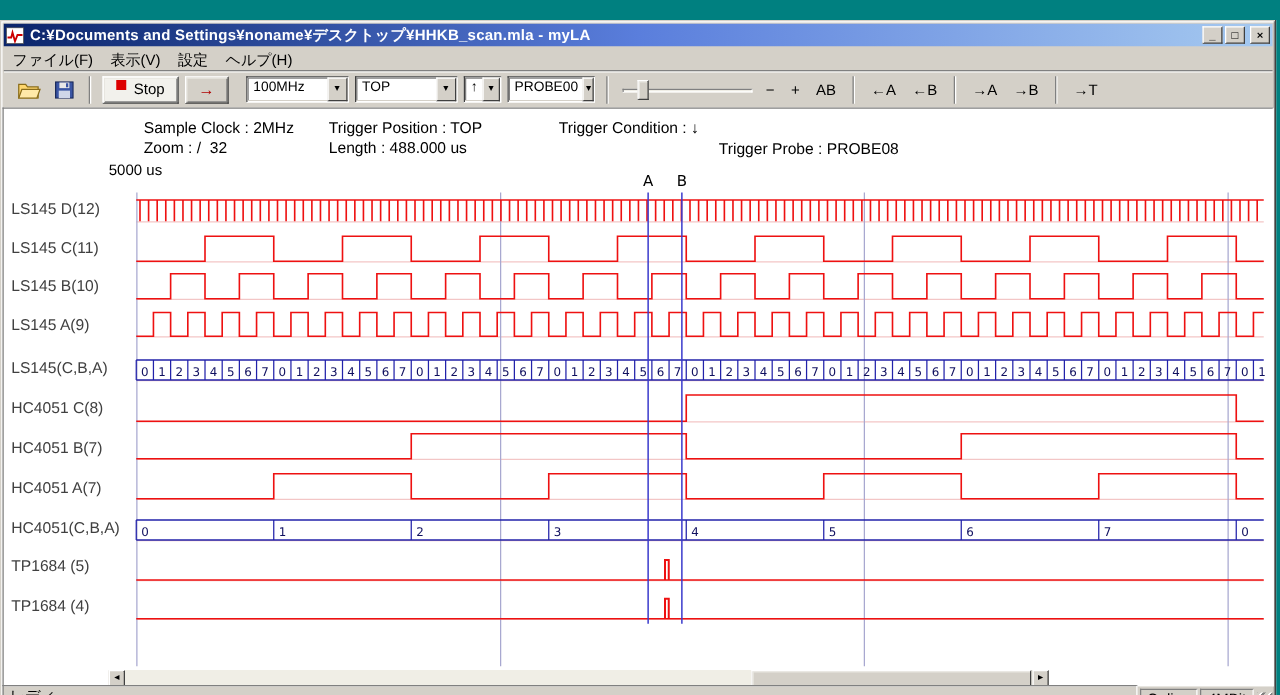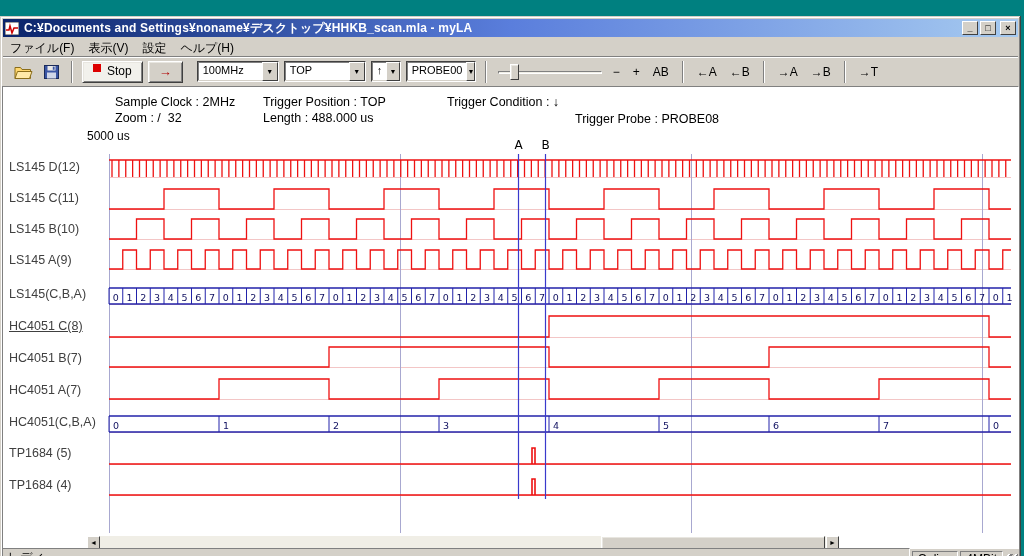--- a/index.html
+++ b/index.html
@@ -489,21 +489,21 @@
         <text x="517.5" y="132" text-anchor="middle" font-size="12" fill="#000">A</text>
         <line x1="544.5" y1="137" x2="544.5" y2="482" stroke="#3a3acc" stroke-width="1.2"></line>
         <text x="544.5" y="132" text-anchor="middle" font-size="12" fill="#000">B</text>
       </svg>
     <div id="label-col">
         <div class="ch-label" style="top: 73px;">LS145 D(12)</div>
         <div class="ch-label" style="top: 104px;">LS145 C(11)</div>
         <div class="ch-label" style="top: 135px;">LS145 B(10)</div>
         <div class="ch-label" style="top: 166px;">LS145 A(9)</div>
         <div class="ch-label" style="top: 200px;">LS145(C,B,A)</div>
-        <div class="ch-label" style="top: 232px; text-decoration: underline;">HC4051 C(8)</div>
+        <div class="ch-label" style="top: 232px;">HC4051 C(8)</div>
         <div class="ch-label" style="top: 264px;">HC4051 B(7)</div>
         <div class="ch-label" style="top: 296px;">HC4051 A(7)</div>
         <div class="ch-label" style="top: 328px;">HC4051(C,B,A)</div>
         <div class="ch-label" style="top: 359px;">TP1684 (5)</div>
         <div class="ch-label" style="top: 391px;">TP1684 (4)</div>
       </div>
 
     <div class="hscroll">
       <span class="sbtn">◄</span>
       <span class="strack">

